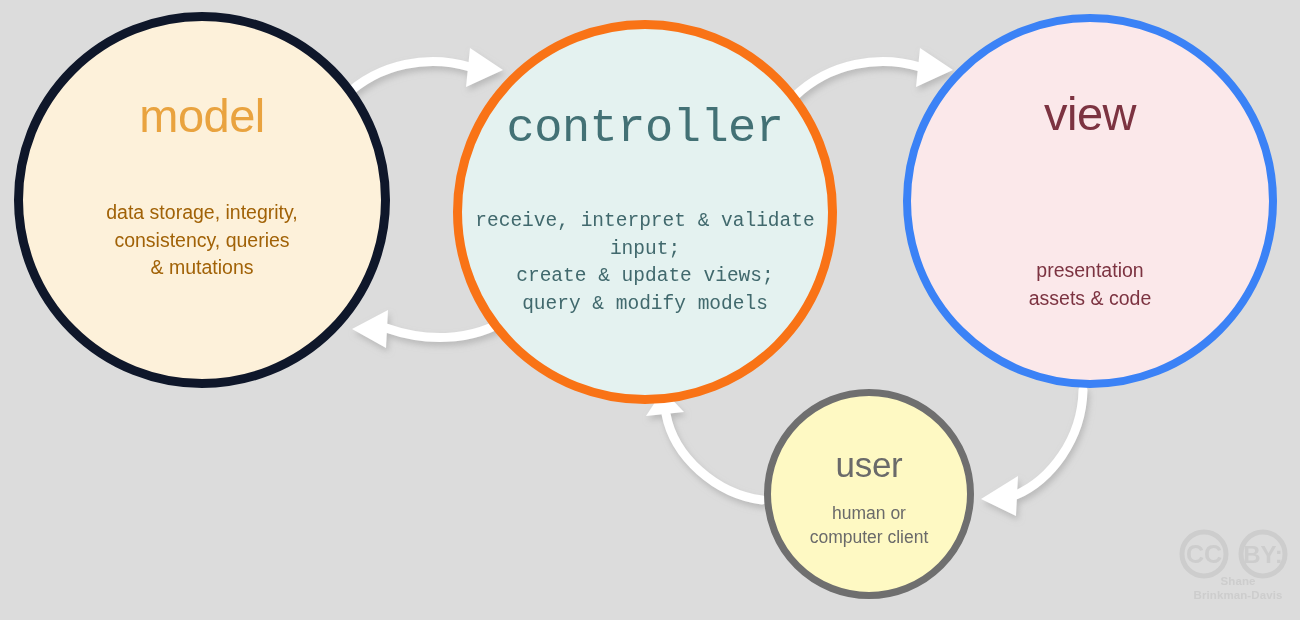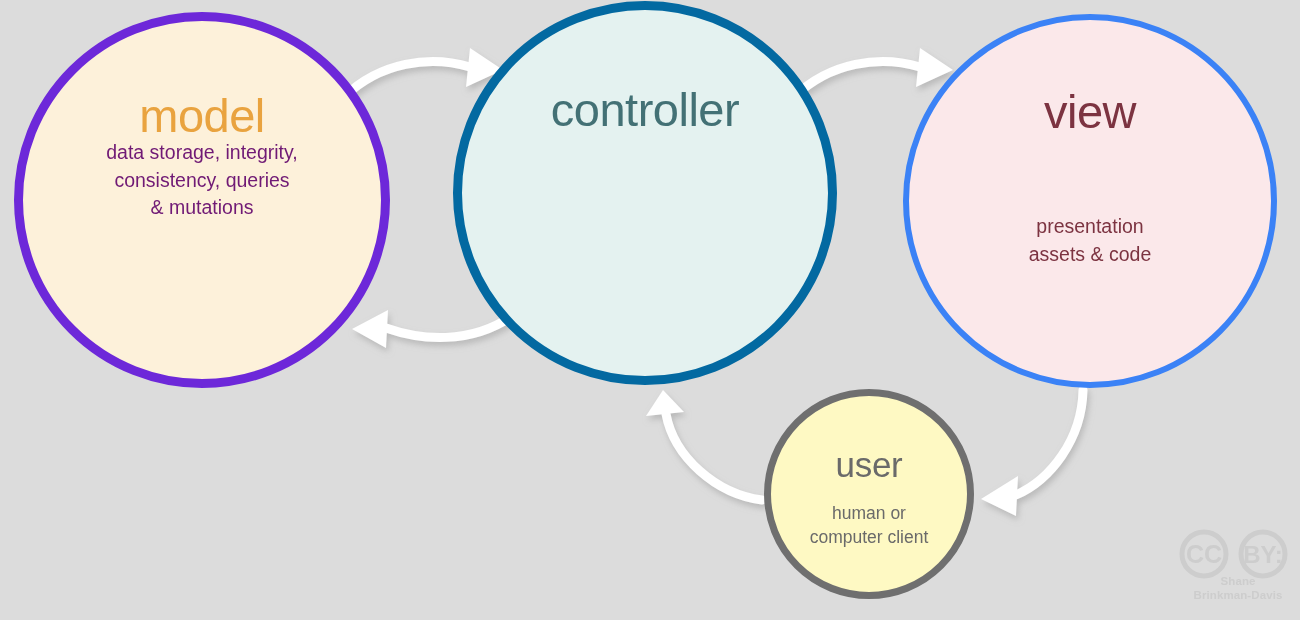--- a/index.html
+++ b/index.html
@@ -30,78 +30,80 @@
     box-sizing: border-box;
     display: flex;
     flex-direction: column;
     align-items: center;
     justify-content: flex-start;
   }
   
   #node-model {
     left: 14px; top: 12px;
     width: 376px; height: 376px;
-    border: 9px solid #6d28d9;
+    border: 9px solid #0f172a;
     background: #fdf1da;
   }
   #node-model .node-title {
     color: #e9a33f;
     font-size: 47px;
     line-height: 1;
     margin-top: 71px;
     letter-spacing: -0.5px;
   }
   #node-model .node-desc {
-    color: #701a75;
+    color: #a16207;
     font-size: 19.5px;
     line-height: 1.42;
+    margin-top: 60px;
     text-align: center;
     white-space: pre-line;
   }
   
   #node-controller {
-    left: 453px; top: 1px;
+    left: 453px; top: 20px;
     width: 384px; height: 384px;
-    border: 9px solid #0369a1;
+    border: 9px solid #f97316;
     background: #e4f2f0;
+    font-family: Liberation Mono, monospace;
   }
   #node-controller .node-title {
     color: #437175;
     font-size: 47px;
     line-height: 1;
     margin-top: 76px;
     letter-spacing: -0.5px;
   }
   #node-controller .node-desc {
     color: #41696d;
     font-size: 19.5px;
     line-height: 1.42;
     margin-top: 56px;
     text-align: center;
     white-space: pre-line;
   }
   
   #node-view {
     left: 903px; top: 14px;
     width: 374px; height: 374px;
-    border: 6px solid #3b82f6;
+    border: 8px solid #3b82f6;
     background: #fbe8ea;
   }
   #node-view .node-title {
     color: #7c3341;
     font-size: 47px;
     line-height: 1;
     margin-top: 68px;
     letter-spacing: -0.5px;
   }
   #node-view .node-desc {
     color: #7c3341;
     font-size: 19.5px;
     line-height: 1.42;
-    margin-top: 78px;
+    margin-top: 120px;
     text-align: center;
     white-space: pre-line;
   }
   
   #node-user {
     left: 764px; top: 389px;
     width: 210px; height: 210px;
     border: 7px solid #6f6f6f;
     background: #fef9c3;
   }
@@ -187,20 +189,23 @@
 
   <div class="node-circle" id="node-model">
     <div class="node-title">model</div>
     <div class="node-desc">data storage, integrity,
 consistency, queries
 &amp; mutations</div>
   </div>
 
   <div class="node-circle" id="node-controller">
     <div class="node-title">controller</div>
+    <div class="node-desc">receive, interpret &amp; validate input;
+create &amp; update views;
+query &amp; modify models</div>
   </div>
 
   <div class="node-circle" id="node-view">
     <div class="node-title">view</div>
     <div class="node-desc">presentation
 assets &amp; code</div>
   </div>
 
   <div class="node-circle" id="node-user">
     <div class="node-title">user</div>

